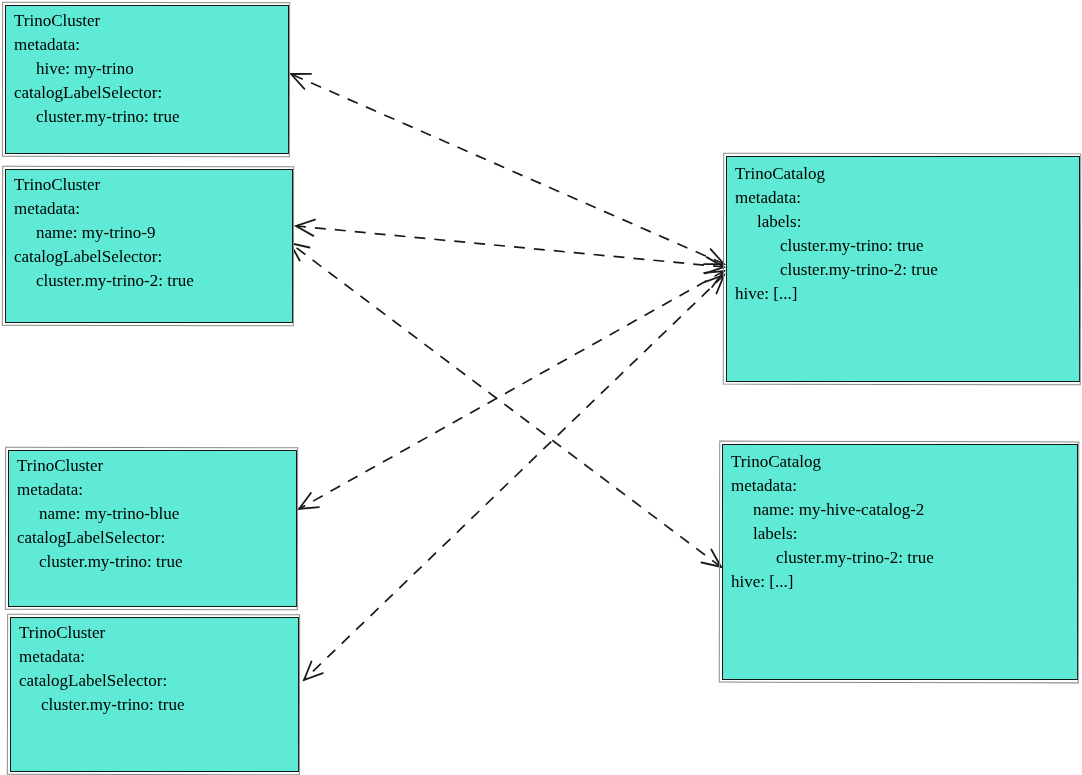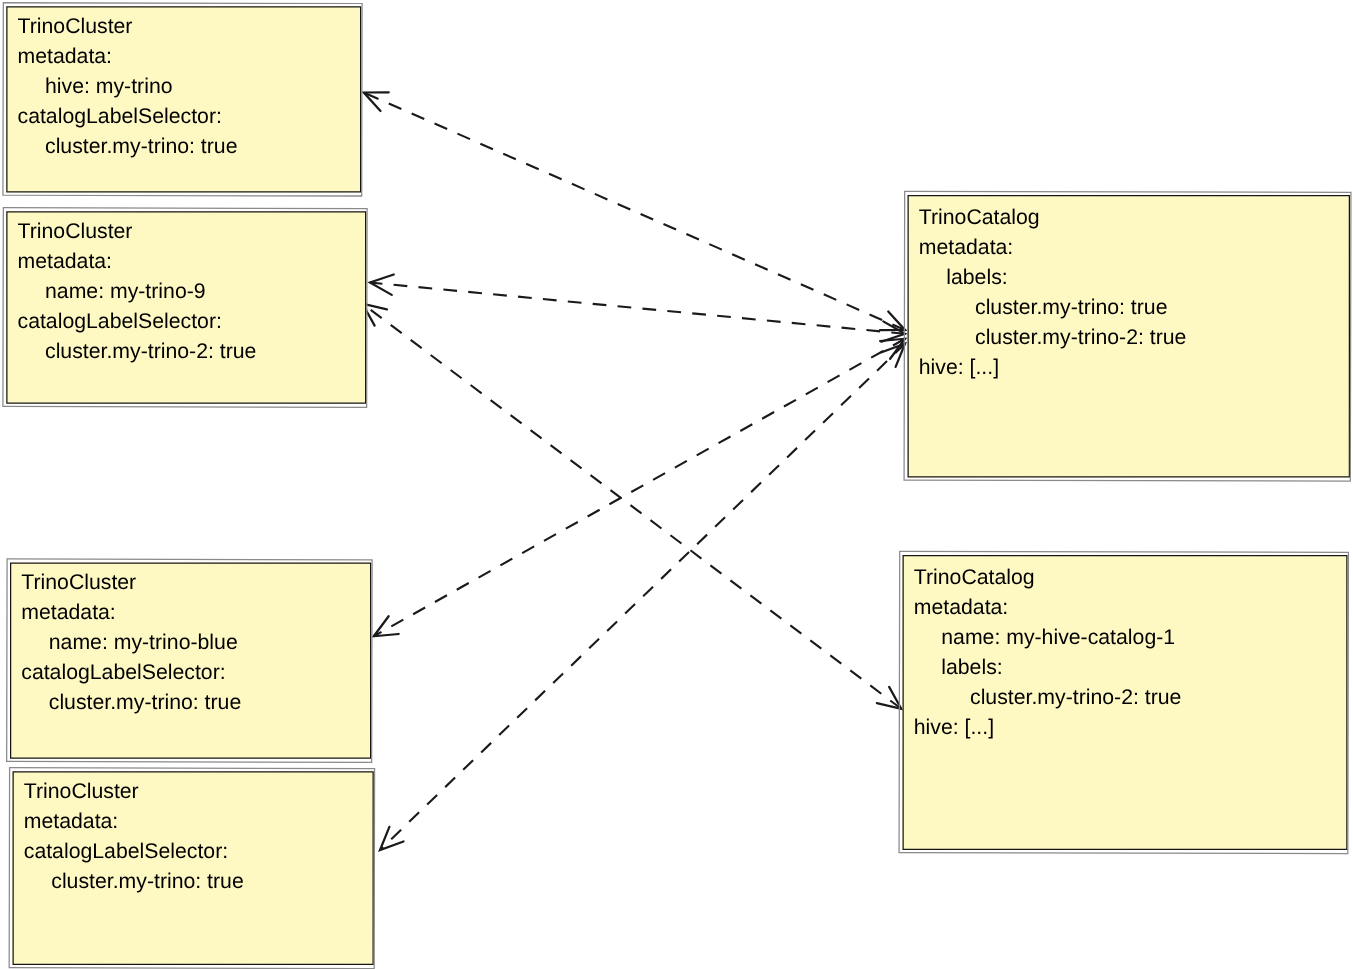--- a/index.html
+++ b/index.html
@@ -6,29 +6,30 @@
   body {
     width: 1082px; height: 775px;
     background: #ffffff;
     font-family: "Liberation Sans", sans-serif;
     position: relative; overflow: hidden;
   }
   .canvas { position: absolute; inset: 0; }
   svg.edges-layer { position: absolute; left: 0; top: 0; z-index: 1; }
   .node {
     position: absolute;
-    background: #fef9c3;
+    background: #5eead4;
     border: 1.7px solid #161616;
     box-sizing: border-box;
     color: #000000;
     font-size: 17px;
     line-height: 24px;
     padding: 3px 6px 0 8px;
     z-index: 2;
     white-space: nowrap;
+    font-family: Liberation Serif, serif;
   }
   
   .node::before {
     content: "";
     position: absolute;
     inset: -4px -2px -4px -4px;
     border: 1.2px solid #8a8a8a;
     transform: rotate(0.12deg);
     pointer-events: none;
   }
@@ -96,19 +97,19 @@
       <div class="line ind0">metadata:</div>
       <div class="line ind1">labels:</div>
       <div class="line ind2">cluster.my-trino: true</div>
       <div class="line ind2">cluster.my-trino-2: true</div>
       <div class="line ind0">hive: [...]</div>
     </div>
 
   <div class="node" id="node-5" style="left:722px; top:444px; width:356px; height:236px; padding-top:5px;">
       <div class="line ind0">TrinoCatalog</div>
       <div class="line ind0">metadata:</div>
-      <div class="line ind1">name: my-hive-catalog-1</div>
+      <div class="line ind1">name: my-hive-catalog-2</div>
       <div class="line ind1">labels:</div>
       <div class="line ind2">cluster.my-trino-2: true</div>
       <div class="line ind0">hive: [...]</div>
     </div>
 
 </div>
 
 </body></html>

